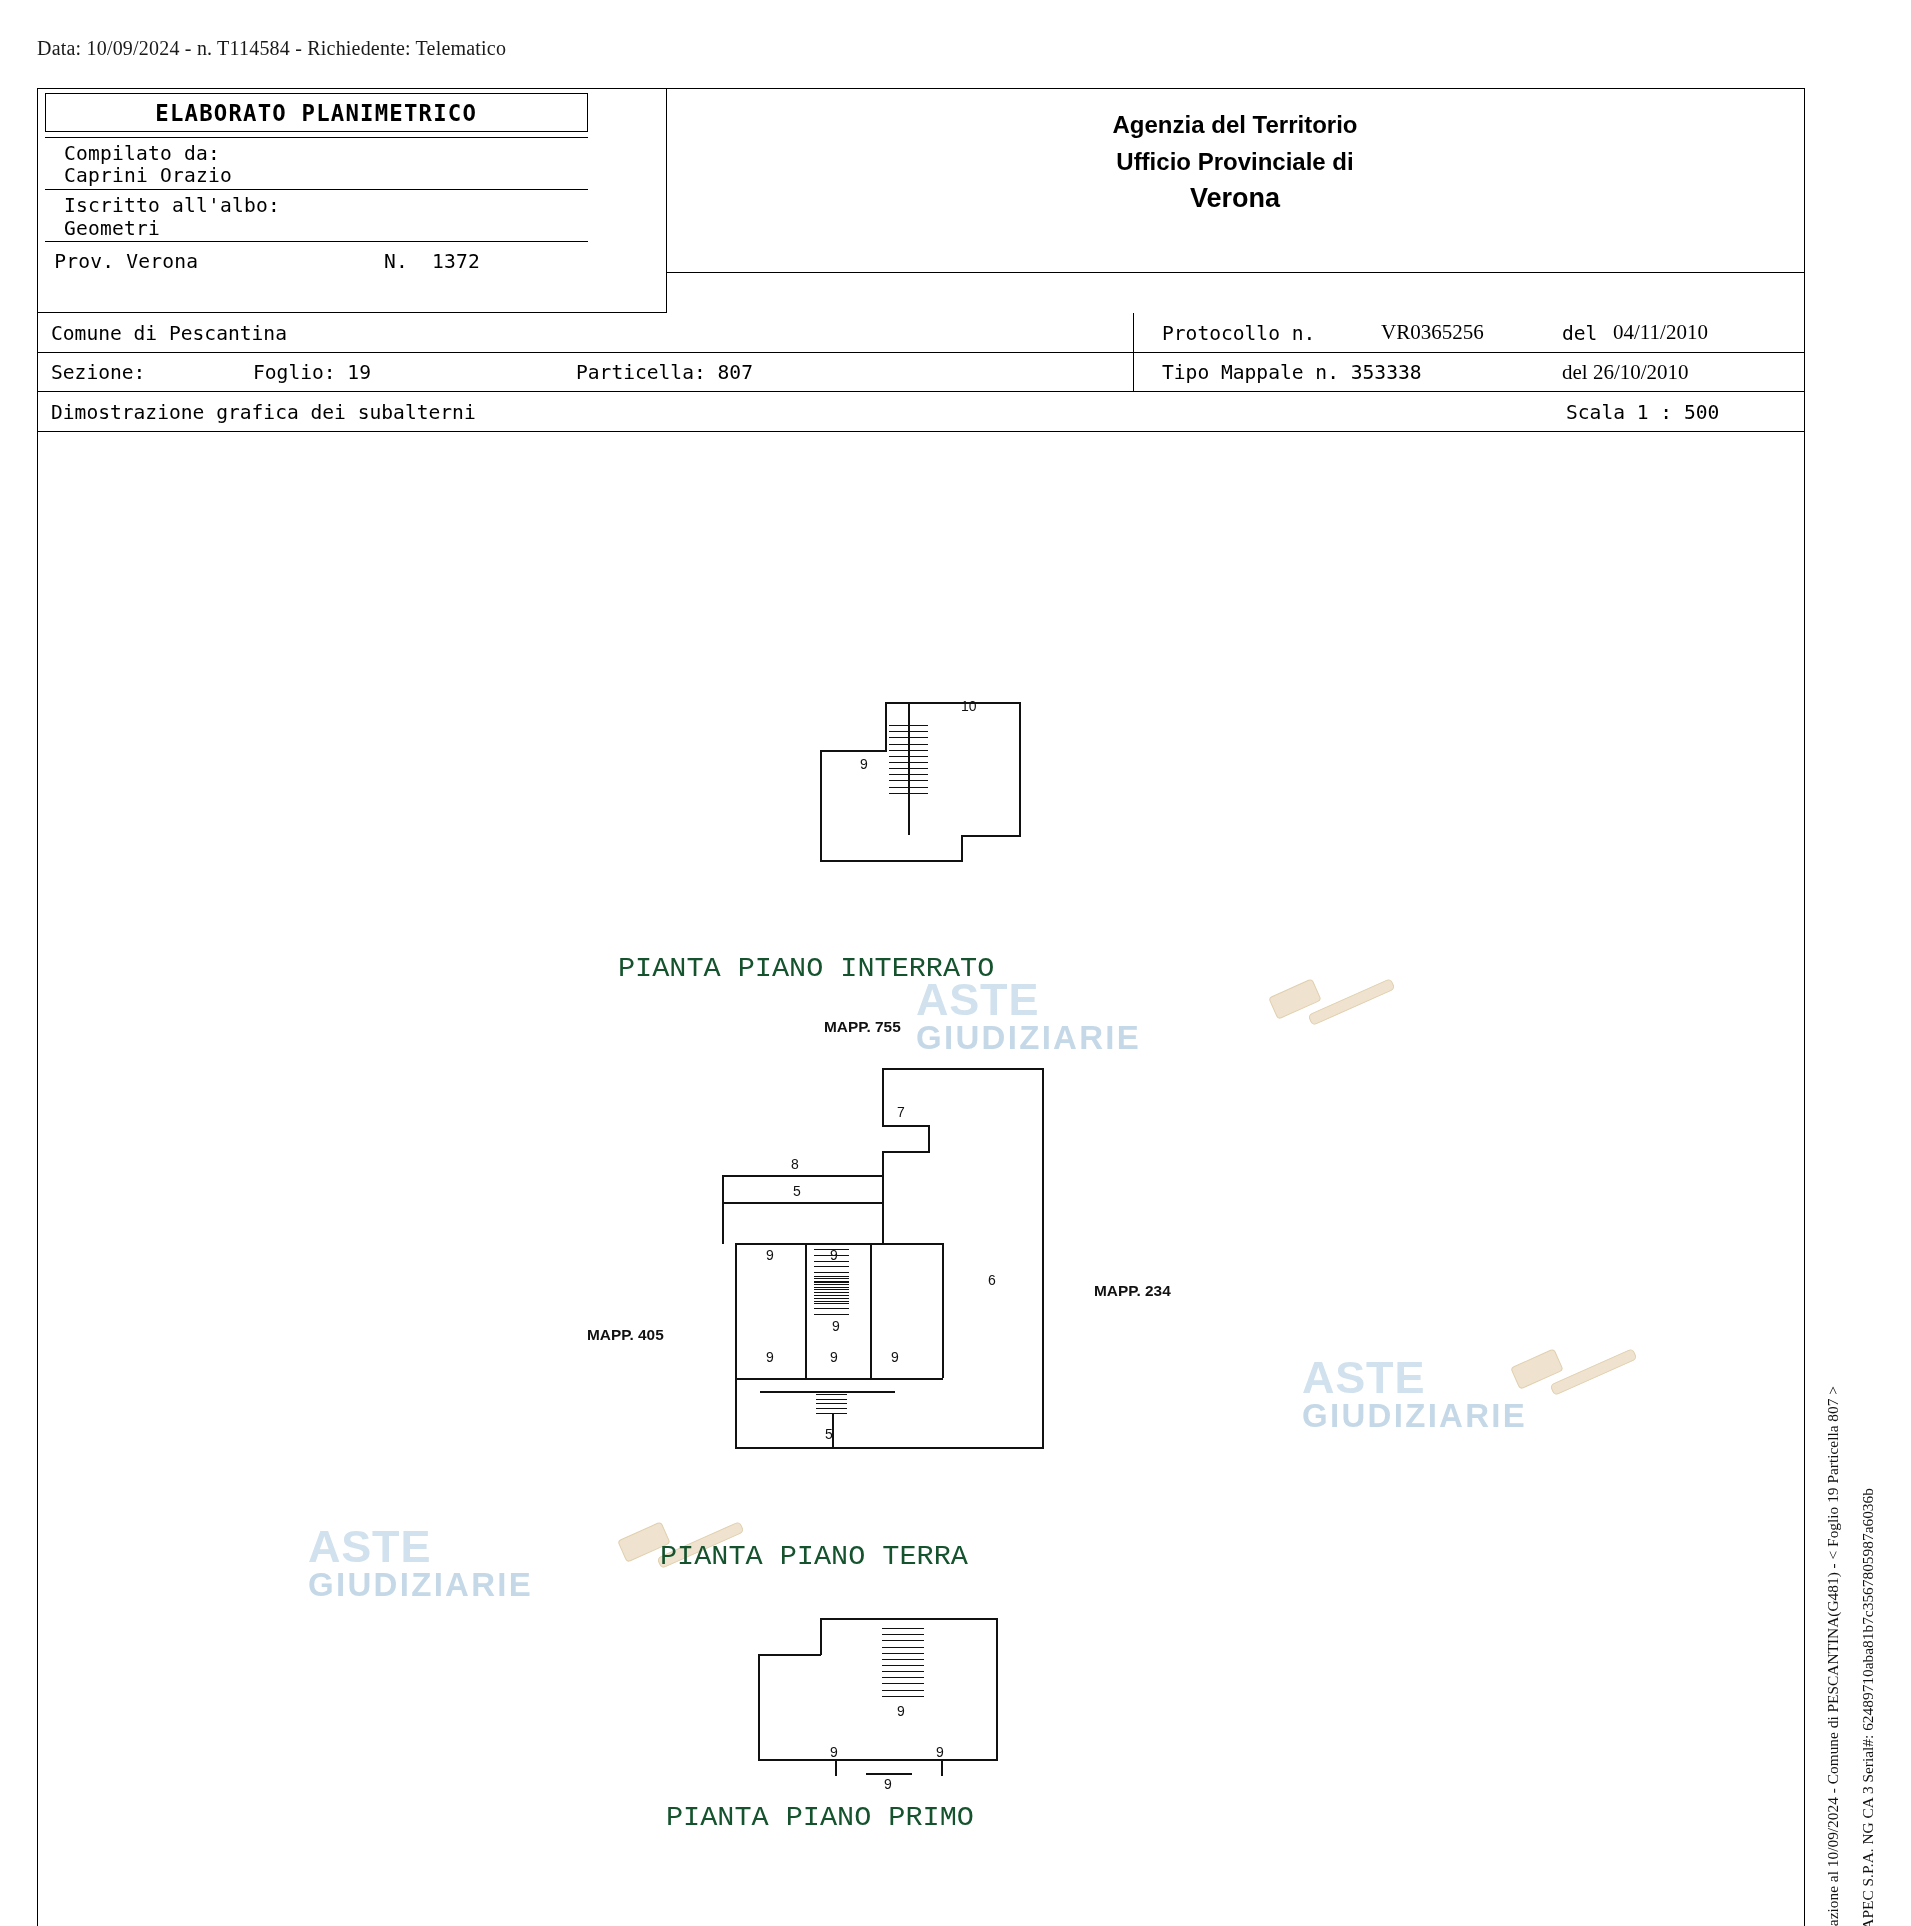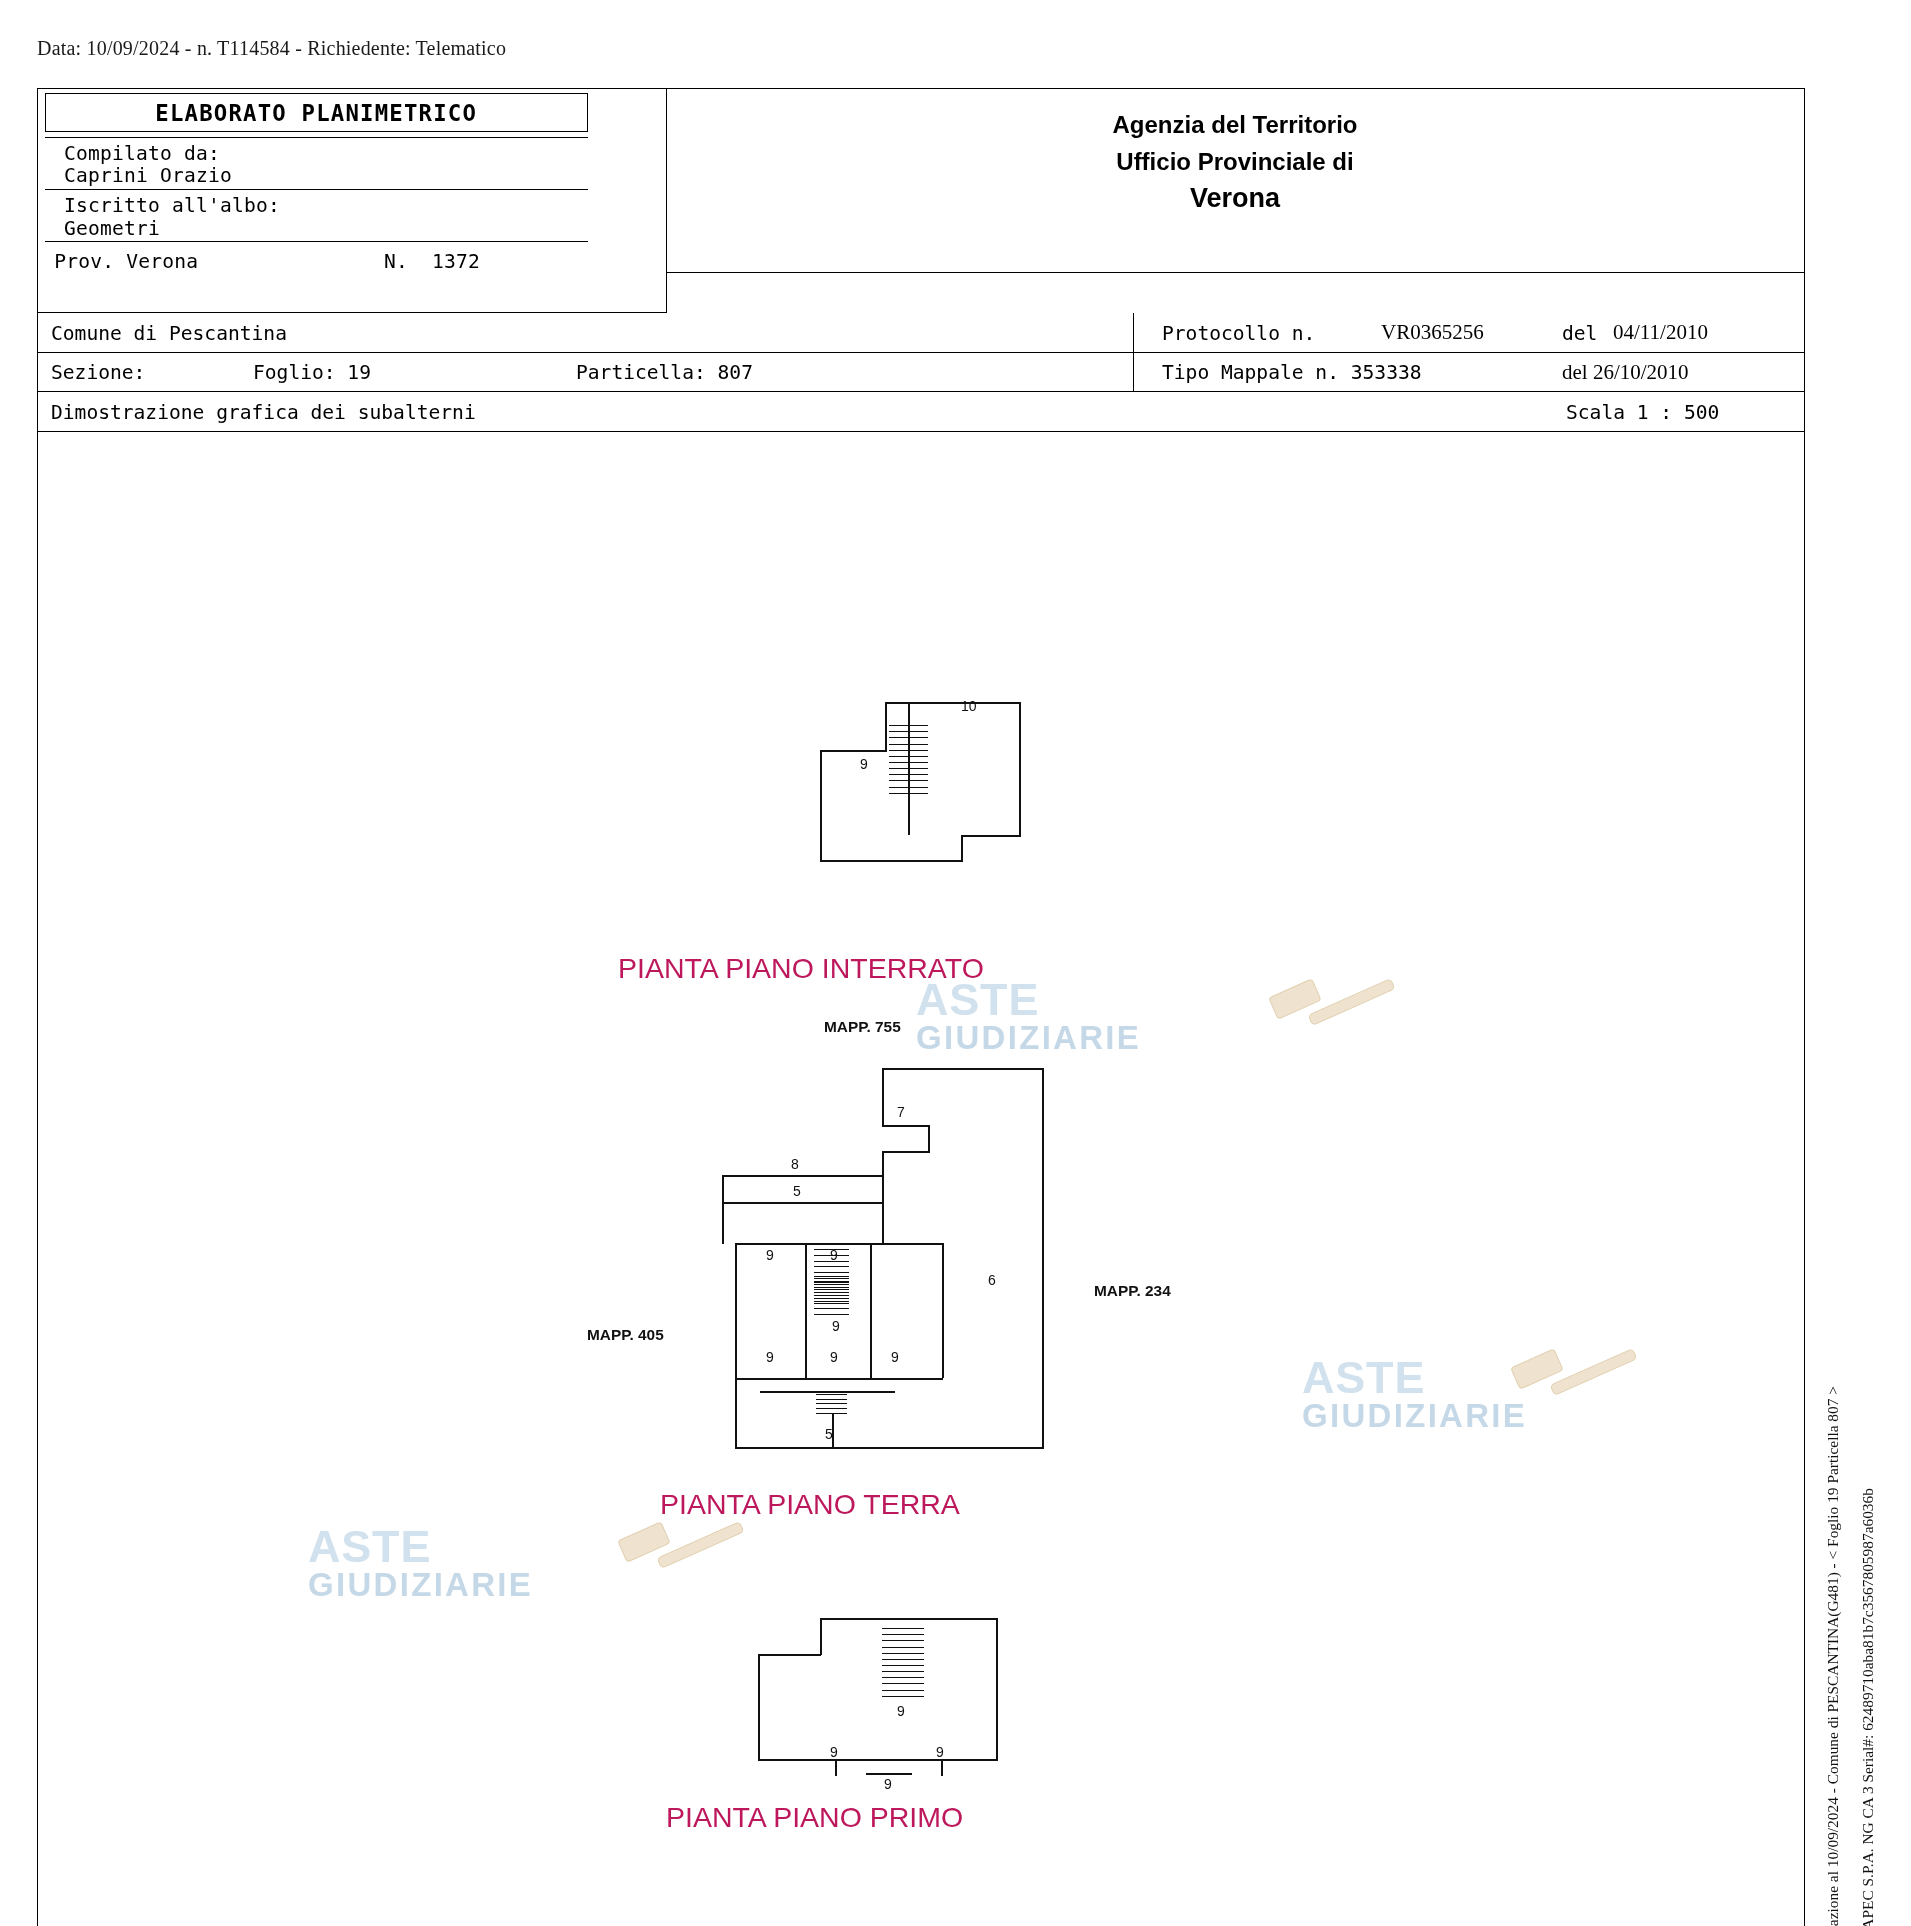--- a/index.html
+++ b/index.html
@@ -101,22 +101,22 @@
   .band3 .t{position:absolute;font-size:19.6px;color:#000;white-space:pre;}
 
   
   .canvas{
     position:absolute;left:38px;top:432px;width:1765px;height:2140px;
     overflow:hidden;
   }
 
   .plan-label{
     position:absolute;
-    font-family:Liberation Sans, sans-serif;
-    font-size:28.5px;color:#be185d;white-space:nowrap;
+    font-family:Liberation Mono, monospace;
+    font-size:28.5px;color:#14532d;white-space:nowrap;
   }
   .mapp-label{
     position:absolute;
     font-family:"Liberation Sans",sans-serif;
     font-size:15.4px;font-weight:bold;color:#111;white-space:nowrap;
   }
   .num{
     position:absolute;
     font-family:"Liberation Sans",sans-serif;
     font-size:14px;color:#111;
@@ -338,21 +338,21 @@
     <div class="stair" style="left:778px;top:962px;width:31px;height:19px">
       <div style="top:0"></div>
         <div style="top:4.6px"></div>
         <div style="top:9.2px"></div>
         <div style="top:14px"></div>
         <div style="top:18.5px"></div>
     </div>
     <div class="ln" style="left:794px;top:982px;width:1.5px;height:33px"></div>
     <div class="num" style="left:787px;top:994px">5</div>
 
-    <div class="plan-label" style="left:622px;top:1056px">PIANTA PIANO TERRA</div>
+    <div class="plan-label" style="left:622px;top:1108px">PIANTA PIANO TERRA</div>
 
     <div class="ln" style="left:782px;top:1186px;width:177px;height:1.5px"></div>
     <div class="ln" style="left:958px;top:1186px;width:1.5px;height:143px"></div>
     <div class="ln" style="left:720px;top:1327px;width:239px;height:1.5px"></div>
     <div class="ln" style="left:720px;top:1222px;width:1.5px;height:107px"></div>
     <div class="ln" style="left:720px;top:1222px;width:63px;height:1.5px"></div>
     <div class="ln" style="left:782px;top:1186px;width:1.5px;height:37px"></div>
 
     <div class="stair" style="left:844px;top:1196px;width:42px;height:69px">
       <div style="top:0"></div>

